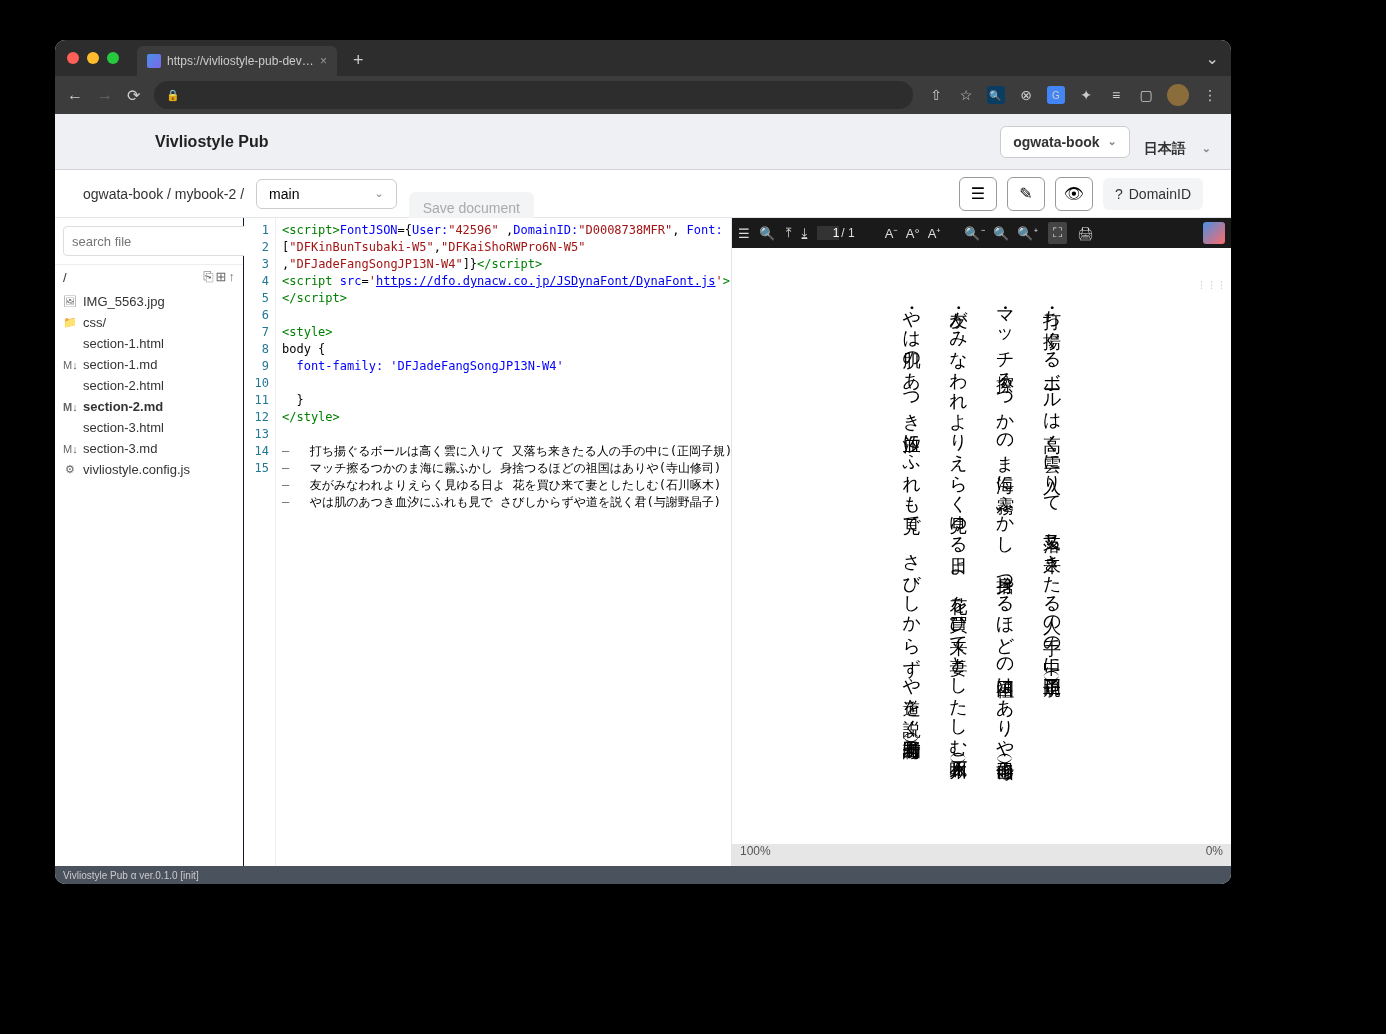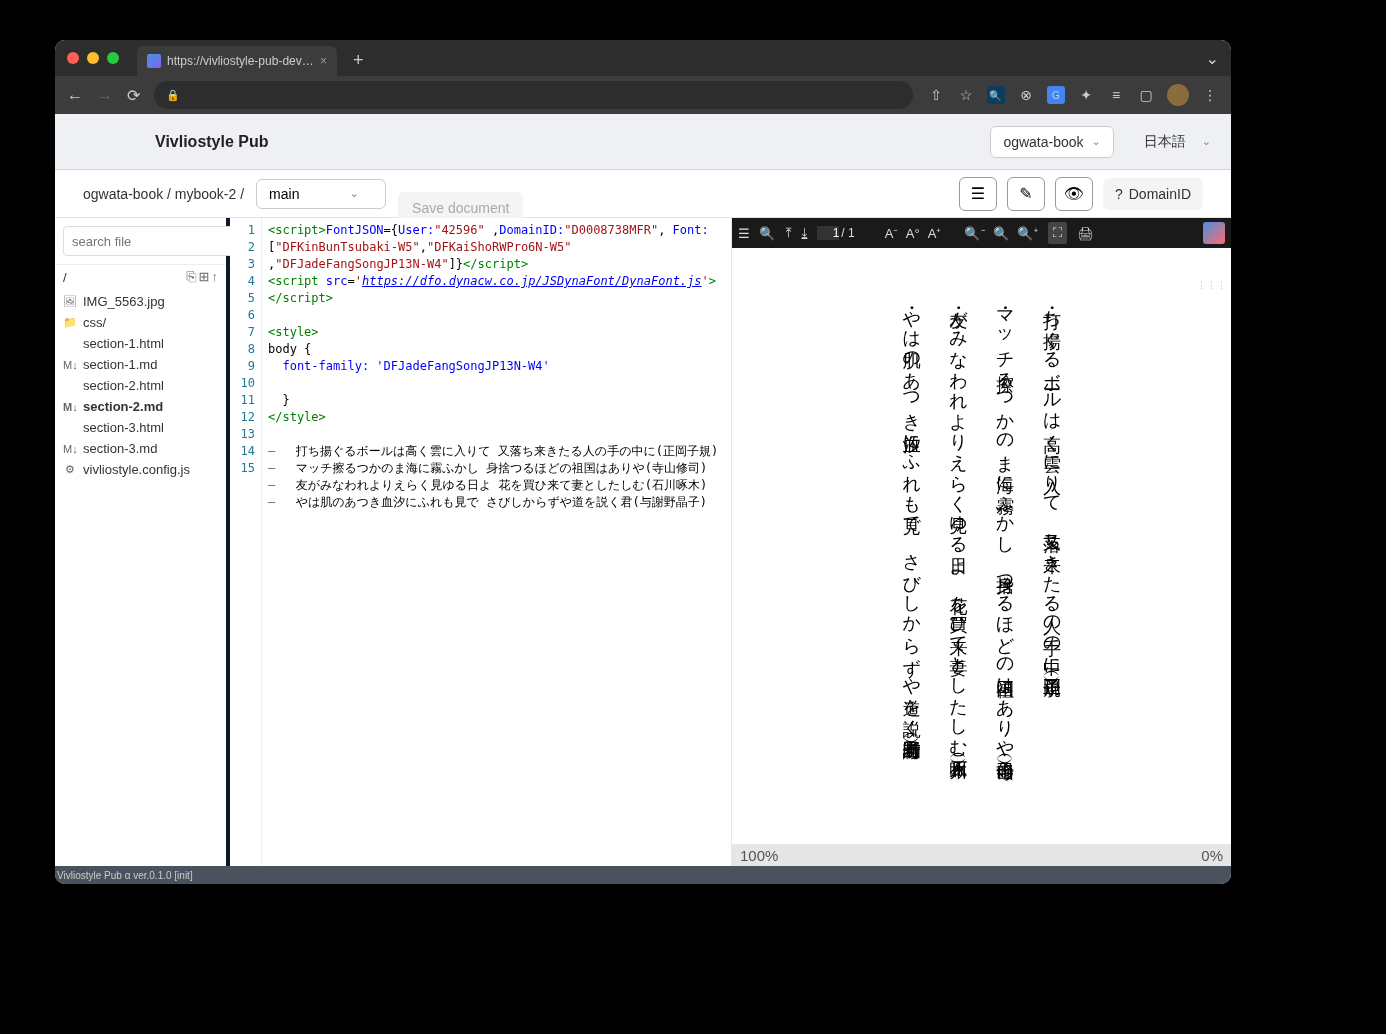--- a/index.html
+++ b/index.html
@@ -19,67 +19,67 @@
 .tabbar-right { margin-left: auto; color: #ccc; }
 .urlbar { height: 38px; background: #3c3c3c; display: flex; align-items: center; padding: 0 12px; gap: 14px; }
 .nav-arrow { color: #ccc; font-size: 16px; }
 .url-field { flex: 1; background: #2d2d2d; height: 28px; border-radius: 14px; display: flex; align-items: center; padding: 0 12px; color: #ccc; font-size: 13px; gap: 8px; }
 .lock { font-size: 11px; }
 .ext-icons { display: flex; gap: 12px; align-items: center; color: #ccc; }
 .ext-icon { width: 18px; height: 18px; display: flex; align-items: center; justify-content: center; font-size: 14px; }
 .avatar { width: 22px; height: 22px; border-radius: 50%; background: #8a6d3b; }
 .app-header { height: 56px; background: #eef0f3; display: flex; align-items: center; padding: 0 20px; border-bottom: 1px solid #d0d4da; }
 .brand { font-weight: 700; font-size: 16px; color: #222; margin-left: 80px; }
-.header-right { margin-left: auto; display: flex; gap: 30px; align-items: center; }
+.header-right { margin-left: auto; display: flex; gap: 14px; align-items: flex-end; font-weight: bold; }
 .repo-select { background: #fff; border: 1px solid #ccc; border-radius: 6px; padding: 7px 12px; font-size: 14px; display: flex; align-items: center; gap: 8px; color: #333; }
 .lang-select { font-size: 14px; color: #333; display: flex; align-items: center; gap: 16px; }
 .chev { font-size: 11px; color: #888; }
 .toolbar { height: 48px; display: flex; align-items: center; padding: 0 28px; gap: 12px; border-bottom: 1px solid #e2e5ea; }
 .crumbs { font-size: 14px; color: #333; }
-.branch-select { border: 1px solid #ccc; border-radius: 6px; padding: 6px 12px; font-size: 14px; display: flex; align-items: center; gap: 50px; min-width: 130px; }
+.branch-select { border: 1px solid #ccc; border-radius: 6px; padding: 6px 12px; font-size: 14px; display: flex; align-items: center; gap: 75px; min-width: 130px; }
 .save-btn { background: #f3f4f6; color: #aaa; border: none; border-radius: 6px; padding: 8px 14px; font-size: 14px; margin-top: 28px; }
 .toolbar-right { margin-left: auto; display: flex; gap: 10px; align-items: center; }
 .iconbtn { width: 38px; height: 34px; border: 1px solid #999; border-radius: 6px; display: flex; align-items: center; justify-content: center; background: #fff; }
 .actions-btn { display: flex; align-items: center; gap: 6px; font-size: 14px; color: #333; background: #f3f4f6; padding: 8px 12px; border-radius: 6px; }
 .main { flex: 1; display: flex; overflow: hidden; }
-.sidebar { width: 175px; border-right: 4px solid #0f172a; display: flex; flex-direction: column; background: #fff; }
+.sidebar { width: 189px; border-right: 1px solid #0f172a; display: flex; flex-direction: column; background: #fff; }
 .search-row { padding: 8px; display: flex; gap: 6px; border-bottom: 1px solid #eee; }
 .search-input { flex: 1; border: 1px solid #ddd; border-radius: 4px; padding: 6px 8px; font-size: 13px; color: #888; }
 .refresh { width: 30px; height: 30px; border: 1px solid #ddd; border-radius: 4px; display: flex; align-items: center; justify-content: center; }
 .path-row { padding: 4px 8px; font-size: 13px; color: #333; display: flex; align-items: center; }
 .path-icons { margin-left: auto; display: flex; gap: 2px; color: #666; }
 .path-icons span { font-size: 13px; }
 .file-list { padding: 2px 0; }
 .file-item { display: flex; align-items: center; gap: 6px; padding: 3px 8px; font-size: 13px; color: #333; }
 .file-item.active { font-weight: 700; }
 .file-icon { width: 14px; font-size: 11px; color: #666; text-align: center; }
 .editor { flex: 1; display: flex; font-family: "SF Mono", Monaco, Menlo, monospace; font-size: 12px; background: #fff; overflow: hidden; }
 .gutter { width: 32px; background: #fff; color: #237893; text-align: right; padding: 4px 6px 0 0; line-height: 17px; border-right: 1px solid #eee; }
 .code { flex: 1; padding: 4px 6px; line-height: 17px; white-space: pre; overflow: hidden; }
 .code .tag { color: #008000; }
 .code .attr { color: #0000ff; }
 .code .str { color: #a31515; }
-.code .url { color: #0000ee; text-decoration: underline; font-style: italic; }
+.code .url { color: #0000ee; text-decoration: underline; }
 .code .prop { color: #0000ff; text-align: right; }
 .code .bullet { color: #666; margin-right: 6px; }
 .preview { width: 500px; display: flex; flex-direction: column; background: #fff; border-left: 1px solid #e2e5ea; }
 .preview-toolbar { height: 30px; background: #1a1a1a; display: flex; align-items: center; padding: 0 6px; gap: 10px; color: #ddd; }
 .pt-icon { font-size: 13px; color: #ddd; }
 .pt-page { font-size: 12px; color: #ddd; display: flex; align-items: center; gap: 2px; }
 .pt-input { width: 22px; background: #333; border: none; color: #fff; text-align: right; font-size: 12px; }
 .pt-group { display: flex; gap: 8px; align-items: center; }
 .pt-fullscreen { background: #444; padding: 3px 5px; border-radius: 2px; }
 .pt-logo { width: 22px; height: 22px; background: linear-gradient(135deg,#4a90e2,#ff6b6b); border-radius: 3px; margin-left: auto; }
 .preview-page { flex: 1; background: #fff; padding: 50px 40px 20px 40px; display: flex; justify-content: center; overflow: hidden; position: relative; }
 .vertical-text { writing-mode: vertical-rl; text-orientation: upright; font-family: serif; font-size: 18px; line-height: 2.6; color: #000; height: 100%; }
 .poem-line { display: block; }
-.preview-footer { height: 22px; background: #e6e6e6; display: flex; align-items: center; padding: 0 8px; font-size: 15px; color: #555; }
+.preview-footer { height: 22px; background: #e6e6e6; display: flex; padding: 0 8px; font-size: 12px; color: #555; }
 .pf-right { margin-left: auto; }
 .drag-handle { position: absolute; top: 32px; right: 4px; color: #bbb; font-size: 9px; letter-spacing: 1px; }
-.statusbar { height: 18px; background: #49525d; color: #ccc; font-size: 10px; display: flex; align-items: center; padding: 0 2px; }
+.statusbar { height: 18px; background: #49525d; color: #ccc; font-size: 10px; display: flex; align-items: center; padding: 0 8px; }
 </style>
 </head>
 <body>
 
 <div class="browser-window">
 
   <div class="tabbar">
     <div class="traffic">
       <div class="dot red"></div>
       <div class="dot yellow"></div>

